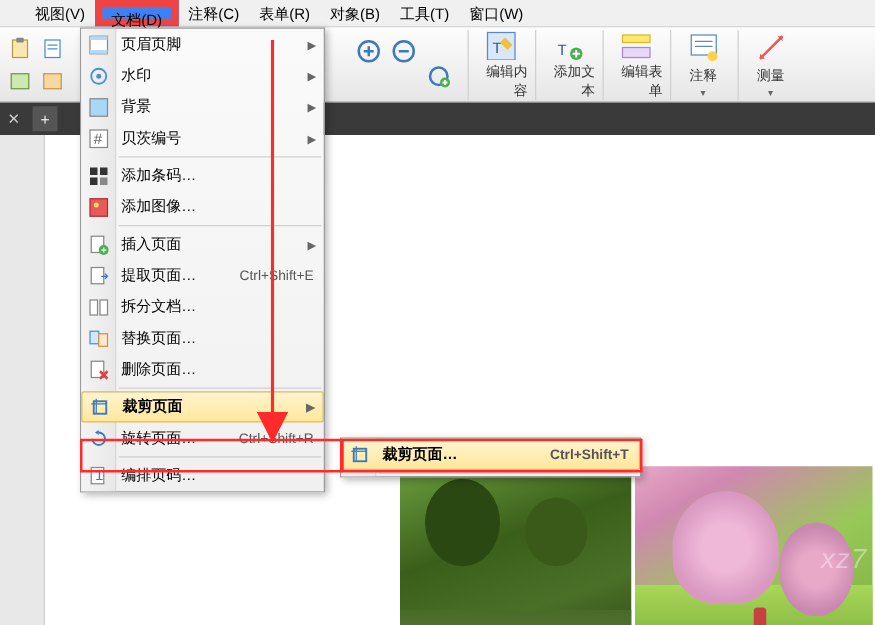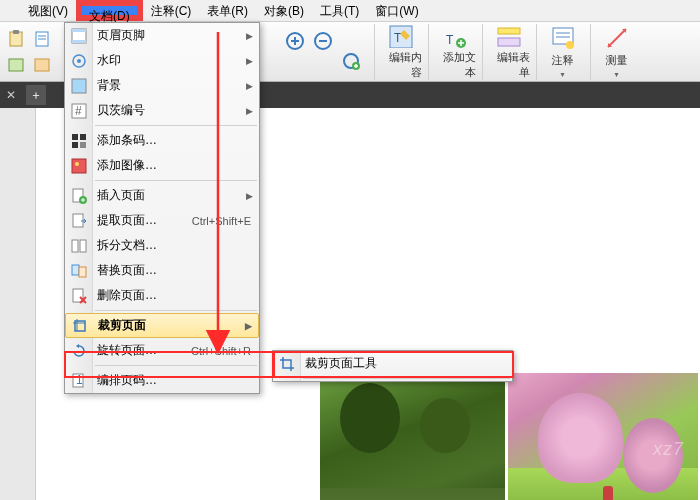--- a/index.html
+++ b/index.html
@@ -30,21 +30,21 @@
 .submenu { position: absolute; left: 272px; top: 350px; width: 241px; background: linear-gradient(#fafafa,#f0f0f0); border: 1px solid #9a9a9a; box-shadow: 2px 2px 6px rgba(0,0,0,0.3); }
 .submenu .icon-col { position: absolute; left: 0; top: 0; width: 28px; height: 100%; background: linear-gradient(to right,#f4f4f4,#e8e8e8); border-right: 1px solid #d8d8d8; }
 .hl-1 { position: absolute; left: 64px; top: 351px; width: 210px; height: 27px; border: 2px solid #ff2a2a; pointer-events: none; }
 .hl-2 { position: absolute; left: 273px; top: 351px; width: 241px; height: 27px; border: 2px solid #ff2a2a; pointer-events: none; }
 .red-arrow { position: absolute; left: 200px; top: 32px; pointer-events: none; }
 .doc-title { font-size: 26px; font-family: SimSun; position: absolute; left: 290px; top: 180px; color: #000; }
 .doc-img { position: absolute; height: 150px; }
 .img1 { left: 280px; top: 265px; width: 185px; background: linear-gradient(160deg,#6b9e3f 0%,#3a5f1a 40%,#4a7028 70%,#2d4a15 100%); }
 .img2 { left: 468px; top: 265px; width: 190px; background: linear-gradient(150deg,#e8a8c8 0%,#d088b0 20%,#98c858 55%,#7aad3c 100%); }
 .tree-green { position: absolute; border-radius: 50%; }
-.watermark { position: absolute; right: 16px; bottom: 40px; color: rgba(255,255,255,0.4); font-size: 18px; font-style: italic; letter-spacing: 1px; pointer-events: none; }
+.watermark { position: absolute; right: 6px; bottom: 40px; color: rgba(255,255,255,0.4); font-size: 22px; font-style: italic; letter-spacing: 1px; pointer-events: none; }
 svg { display: block; }
 </style>
 </head>
 <body>
 
 <div class="menubar">
   <div class="menubar-item">视图(V)</div>
   <div class="menubar-item active">文档(D)</div>
   <div class="menubar-item">注释(C)</div>
   <div class="menubar-item">表单(R)</div>
@@ -314,27 +314,30 @@
           <rect x="2" y="1" width="10" height="13" fill="#fff" stroke="#888"></rect>
           <text x="5" y="11" font-size="8" fill="#3a7abd">1</text>
         </svg>
       </span>
       <span>编排页码…</span>
     </div>
 </div>
 
 <div class="submenu">
   <div class="icon-col"></div>
-  <div class="menu-item">
-      <span class="mi-icon">
-        <svg width="16" height="16">
-          <path d="M4 1 L4 12 L15 12 M1 4 L12 4 L12 15" stroke="#3a7abd" fill="none" stroke-width="1.5"></path>
-        </svg>
-      </span>
-      <span>裁剪页面工具</span>
+  <div class="menu-item hover">
+      <span class="mi-icon">
+        <svg width="16" height="16">
+          <rect x="3" y="3" width="10" height="10" fill="none" stroke="#3a7abd" stroke-width="1.5"></rect>
+          <line x1="1" y1="5" x2="13" y2="5" stroke="#3a7abd"></line>
+          <line x1="5" y1="1" x2="5" y2="13" stroke="#3a7abd"></line>
+        </svg>
+      </span>
+      <span>裁剪页面…</span>
+      <span class="shortcut nr">Ctrl+Shift+T</span>
     </div>
   <div class="menu-sep"></div>
 </div>
 
 <div class="hl-1"></div>
 <div class="hl-2"></div>
 
 <svg class="red-arrow" width="40" height="325">
   <defs>
       <marker id="ah" markerWidth="10" markerHeight="10" refX="5" refY="5" orient="auto">

